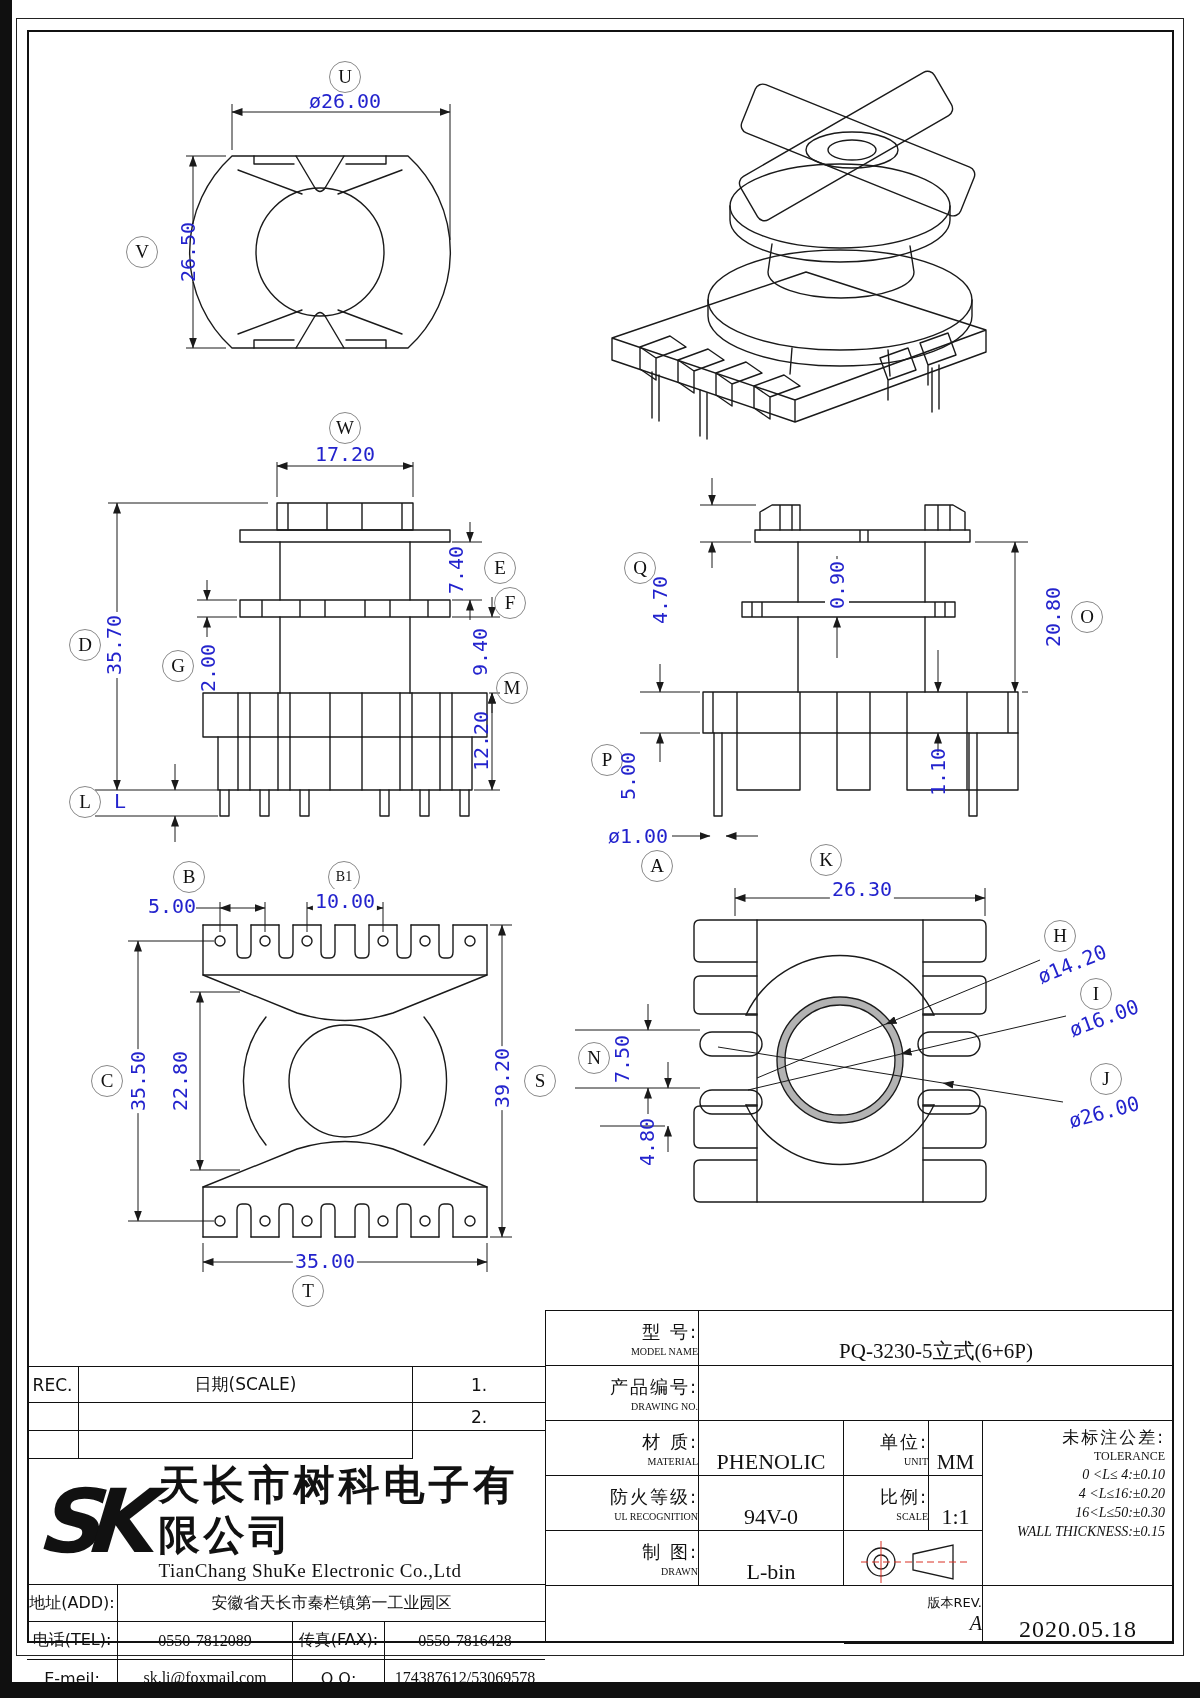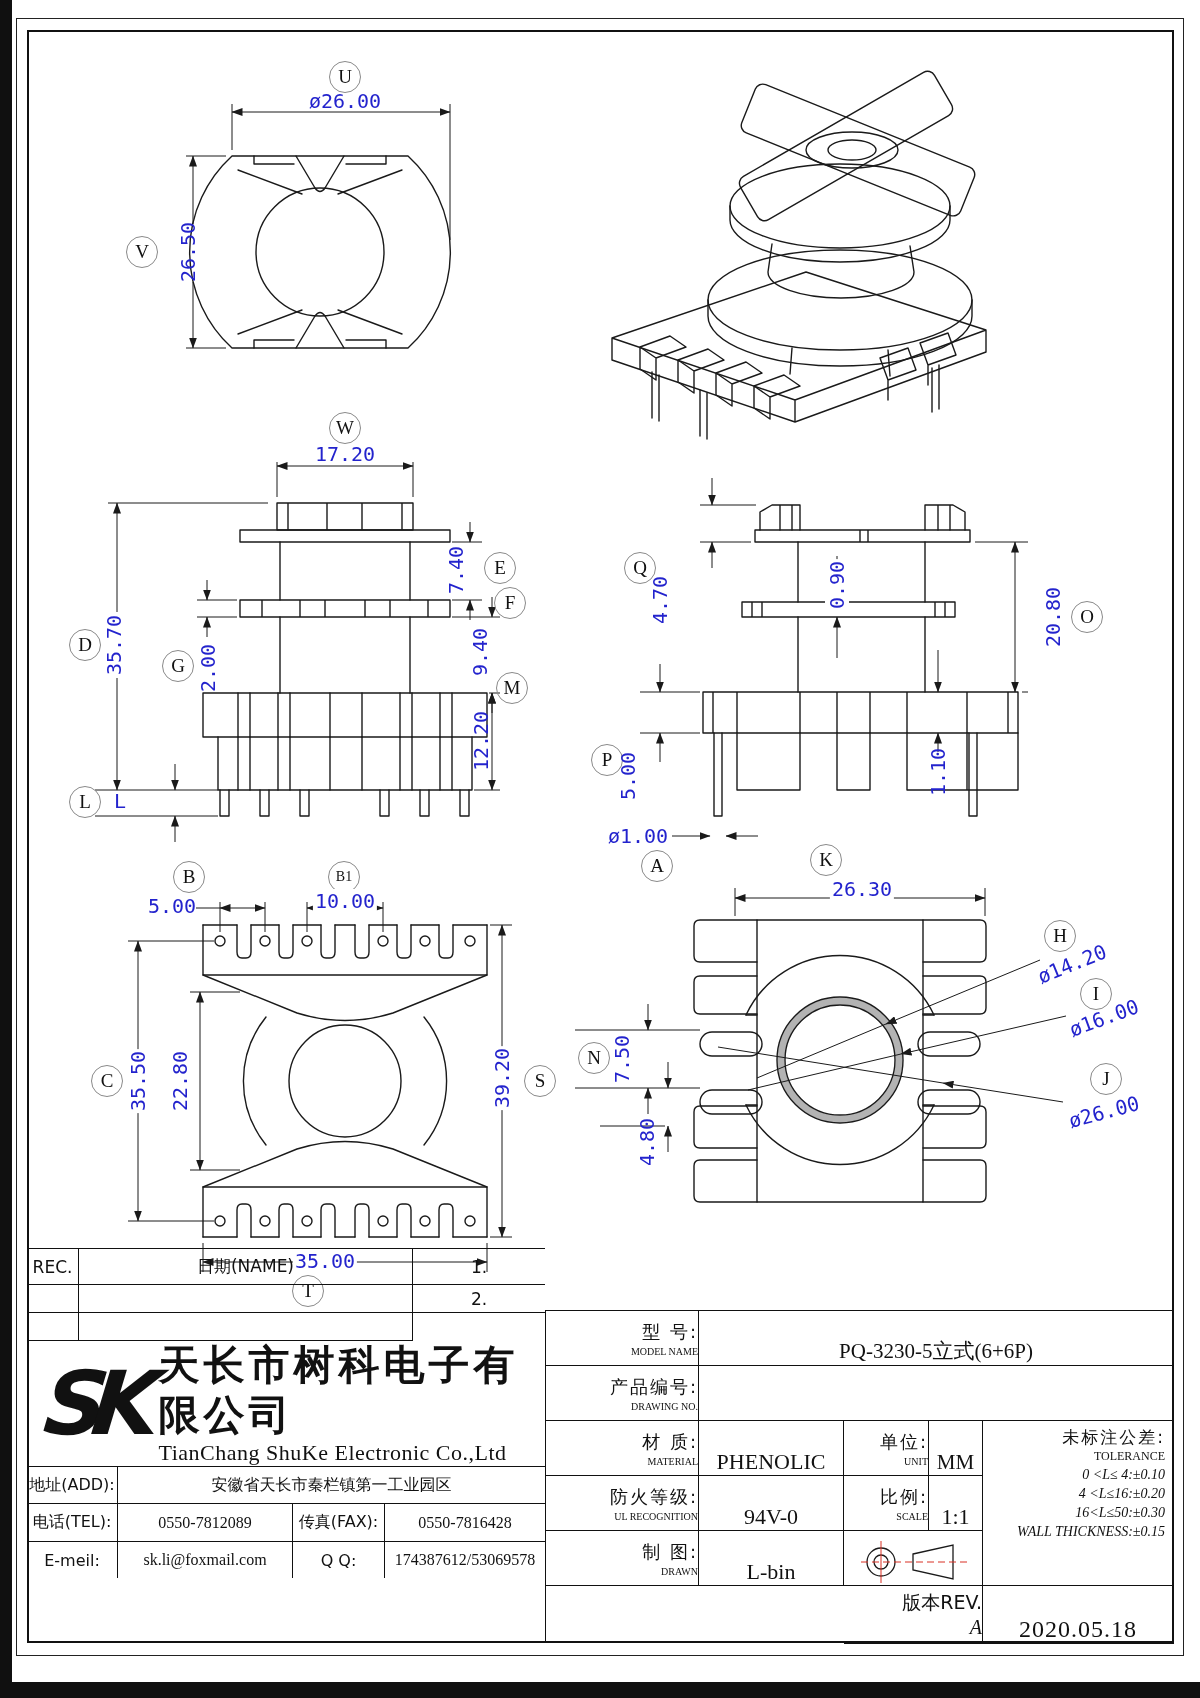--- a/index.html
+++ b/index.html
@@ -17,29 +17,29 @@
            font:19px "Liberation Serif",serif;color:#111;transform:translate(-50%,-50%);}
   .balloon.small{font-size:14px;}
   .dim{position:absolute;font:20px "DejaVu Sans Mono",monospace;color:#2323cd;white-space:nowrap;
        transform:translate(-50%,-50%);}
   .dim.v{transform:translate(-50%,-50%) rotate(-90deg);}
   .dim.r22{transform:translate(-50%,-50%) rotate(-22deg);}
   .dim.r20{transform:translate(-50%,-50%) rotate(-20deg);}
   .dim.r15{transform:translate(-50%,-50%) rotate(-15deg);}
   .dim.bg{background:#fff;padding:0 2px;}
   
-  .lcol{position:absolute;left:27px;top:1248px;width:518px;height:242px;border-top:1.5px solid #111;box-sizing:border-box;}
+  .lcol{position:absolute;left:27px;top:1366px;width:518px;height:242px;border-top:1.5px solid #111;box-sizing:border-box;}
   .rec{display:grid;grid-template-columns:52px 334px 132px;grid-template-rows:36px 28px 28px;width:518px;}
   .rec>div{border-right:1.5px solid #111;border-bottom:1.5px solid #111;box-sizing:border-box;
            display:flex;align-items:center;justify-content:center;font-size:17px;}
   .rec>div:nth-child(3n){border-right:none;}
   .company{height:126px;border-bottom:1.5px solid #111;box-sizing:border-box;display:flex;align-items:center;position:relative;}
   .sk-logo{font:italic 800 88px "DejaVu Sans",sans-serif;letter-spacing:-16px;margin:0 14px 0 18px;transform:skewX(-6deg);line-height:1;}
   .cname .cn{font-size:41px;font-weight:600;letter-spacing:4px;line-height:1.2;}
-  .cname .en{font-size:22px;letter-spacing:.5px;font-family:"Liberation Serif",serif;}
+  .cname .en{font-size:19px;letter-spacing:.5px;font-family:"Liberation Serif",serif;}
   .addr{display:grid;grid-template-columns:91px 175px 92px 160px;grid-template-rows:37px 38px 36px;width:518px;}
   .addr>div{border-right:1.5px solid #111;border-bottom:1.5px solid #111;box-sizing:border-box;
             display:flex;align-items:center;justify-content:center;font-size:16px;}
   .addr>div.noR{border-right:none;}
   .addr>div.noB{border-bottom:none;}
   .mono{font-family:"Liberation Serif",serif;font-size:18px;}
   
   .tgrid{position:absolute;left:545px;top:1310px;width:628px;height:333px;display:grid;
          grid-template-columns:153px 145px 85px 54px 191px;grid-template-rows:55px 55px 55px 55px 55px 58px;
          border-top:1.5px solid #111;border-left:1.5px solid #111;box-sizing:border-box;}
@@ -48,21 +48,21 @@
   .tc.lab{flex-direction:column;}
   .tc.lab .cn{font-size:18px;letter-spacing:2px;}
   .tc.lab .en{font-size:10px;font-family:"Liberation Serif",serif;margin-top:2px;}
   .tc .val{font-family:Liberation Serif, serif;font-size:21px;}
   .tc .big{font-size:22px;}
   .tol{flex-direction:column;justify-content:flex-start;padding:5px 8px;align-items:flex-end;}
   .tol .t1{font-size:17px;letter-spacing:2px;text-align:center;}
   .tol .t2{font-size:12px;text-align:center;font-family:"Liberation Serif",serif;margin-bottom:2px;}
   .tol .row{display:flex;justify-content:space-between;font:italic 14px "Liberation Serif",serif;line-height:1.35;}
   .revcell{flex-direction:column;}
-  .revcell .cn{font-size:19px;margin-left:31px;}
+  .revcell .cn{font-size:13px;margin-left:31px;}
   .revcell .a{font:italic 20px "Liberation Serif",serif;}
   .datecell{font-family:"Liberation Serif",serif;font-size:24px;letter-spacing:1px;}
 </style>
 </head>
 <body>
 
 <div class="sheet">
   <div class="frame-outer"></div>
   <div class="frame-inner"></div>
 
@@ -301,21 +301,21 @@
   <div class="dim bg" style="left:862px;top:889px">26.30</div>
   <div class="dim v" style="left:622px;top:1059px">7.50</div>
   <div class="dim v" style="left:647px;top:1142px">4.80</div>
   <div class="dim r22" style="left:1072px;top:964px">ø14.20</div>
   <div class="dim r20" style="left:1104px;top:1018px">ø16.00</div>
   <div class="dim r15" style="left:1104px;top:1112px">ø26.00</div>
 
   <div class="lcol">
     <div class="rec">
       <div>REC.</div>
-      <div>日期(NAME)</div>
+      <div>日期(SCALE)</div>
       <div>1.</div>
       <div></div>
       <div></div>
       <div>2.</div>
       <div></div>
       <div></div>
     </div>
     <div class="company">
       <div class="sk-logo">SK</div>
       <div class="cname">

